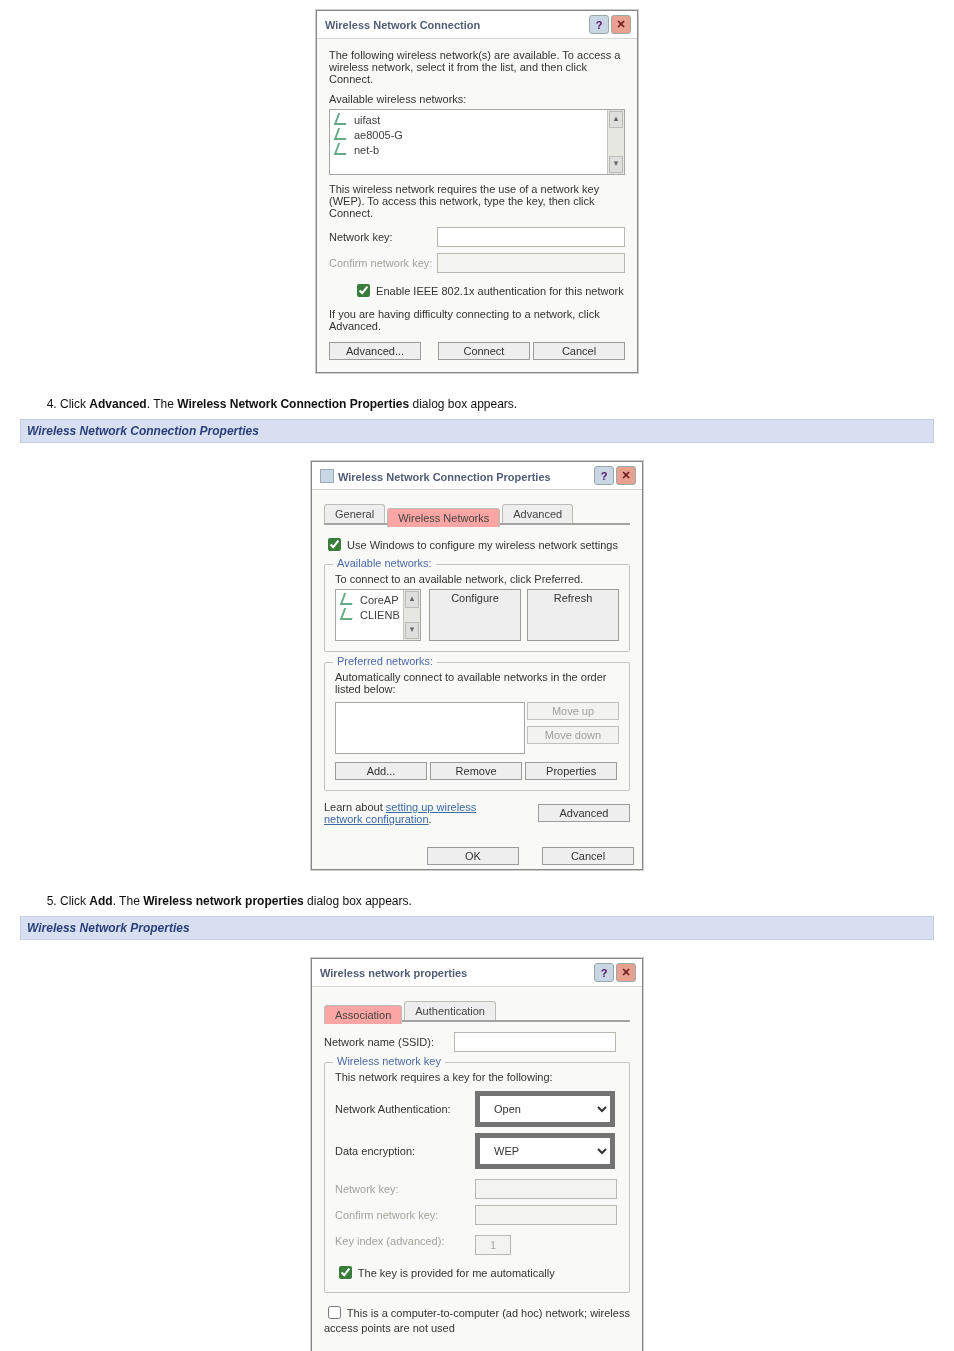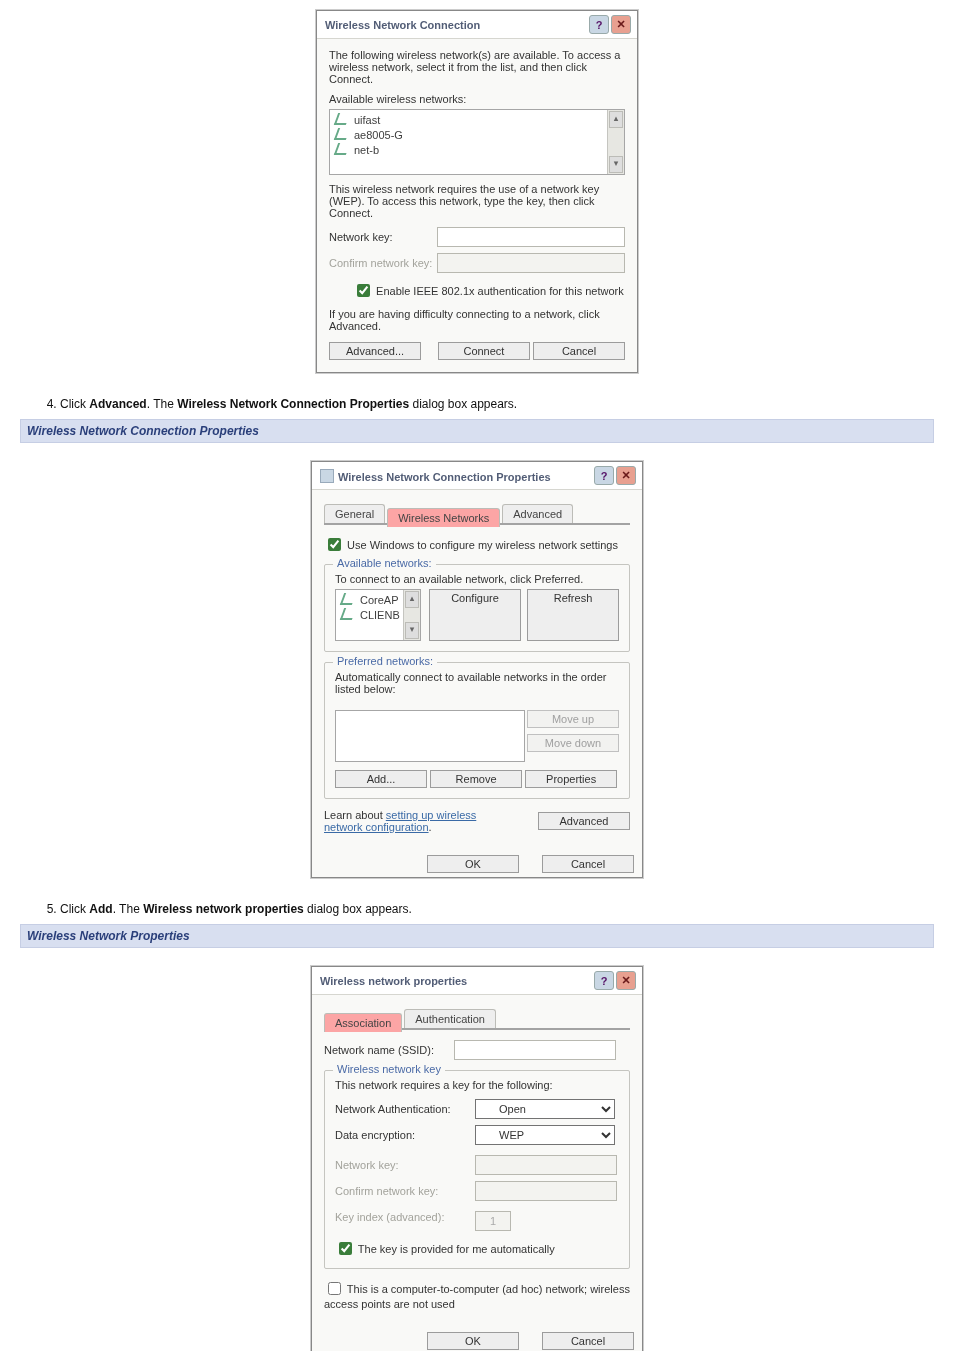--- a/index.html
+++ b/index.html
@@ -26,21 +26,21 @@
 .chk{vertical-align:-2px;accent-color:#3a7d3a}
 ol.steps{margin:24px 0 8px 0;padding-left:40px}
 ol.steps li{font-size:12px;color:#111;margin-bottom:6px}
 .sectionbar{background:#d8dff0;color:#2a3f7a;font-style:italic;font-weight:bold;font-size:12px;padding:4px 6px;border:1px solid #c6cee4;margin-bottom:18px}
 .tabs{display:flex;align-items:flex-end;border-bottom:2px solid #a3a3a3;margin:4px 0 10px 0}
 .tab{border:1px solid #bcbcb7;border-bottom:none;background:#eee;padding:3px 10px;font-size:11px;margin-right:2px;border-top-left-radius:3px;border-top-right-radius:3px;color:#444}
 .tab.active{background:#fca5a5;position:relative;top:4px}
 .group{border:1px solid #c5c5c0;border-radius:2px;padding:8px 10px 10px 10px;margin-top:10px;position:relative}
 .group .legend{position:absolute;top:-8px;left:8px;background:#f9f9f7;padding:0 4px;font-size:11px;color:#4a6aa6}
 .footer-btns{display:flex;justify-content:flex-end;gap:23px;padding:10px 8px 4px 0}
-.select{border:1px solid #737373;background:#fff;height:20px;font-size:11px;color:#333;padding-left:19px}
+.select{border:5px solid #737373;background:#fff;height:36px;font-size:11px;color:#333;padding-left:10px}
 .link{color:#3a6aa6;text-decoration:underline}
 .page-footer{position:absolute;bottom:14px;right:22px;font-size:11px;font-weight:bold;color:#000}
 .dlgwrap{display:flex;justify-content:center}
 </style>
 </head>
 <body>
 <div class="page">
 
 <div class="dlgwrap">
   <div class="dialog" style="width:320px">
@@ -127,21 +127,21 @@
                 </div>
           </div>
           <div style="display:flex;flex-direction:row;gap:6px">
             <span class="xpbtn">Configure</span>
             <span class="xpbtn">Refresh</span>
           </div>
         </div>
       </div>
       <div class="group">
         <span class="legend">Preferred networks:</span>
-        <div class="lbl" style="margin-bottom:15px">Automatically connect to available networks in the order listed below:</div>
+        <div class="lbl" style="margin-bottom:7px">Automatically connect to available networks in the order listed below:</div>
         <div style="display:flex;gap:2px">
           <div class="listbox" style="flex:1;height:46px"></div>
           <div style="display:flex;flex-direction:column;gap:6px">
             <span class="xpbtn disabled">Move up</span>
             <span class="xpbtn disabled">Move down</span>
           </div>
         </div>
         <div style="margin-top:8px">
           <span class="xpbtn">Add...</span>
           <span class="xpbtn">Remove</span>

